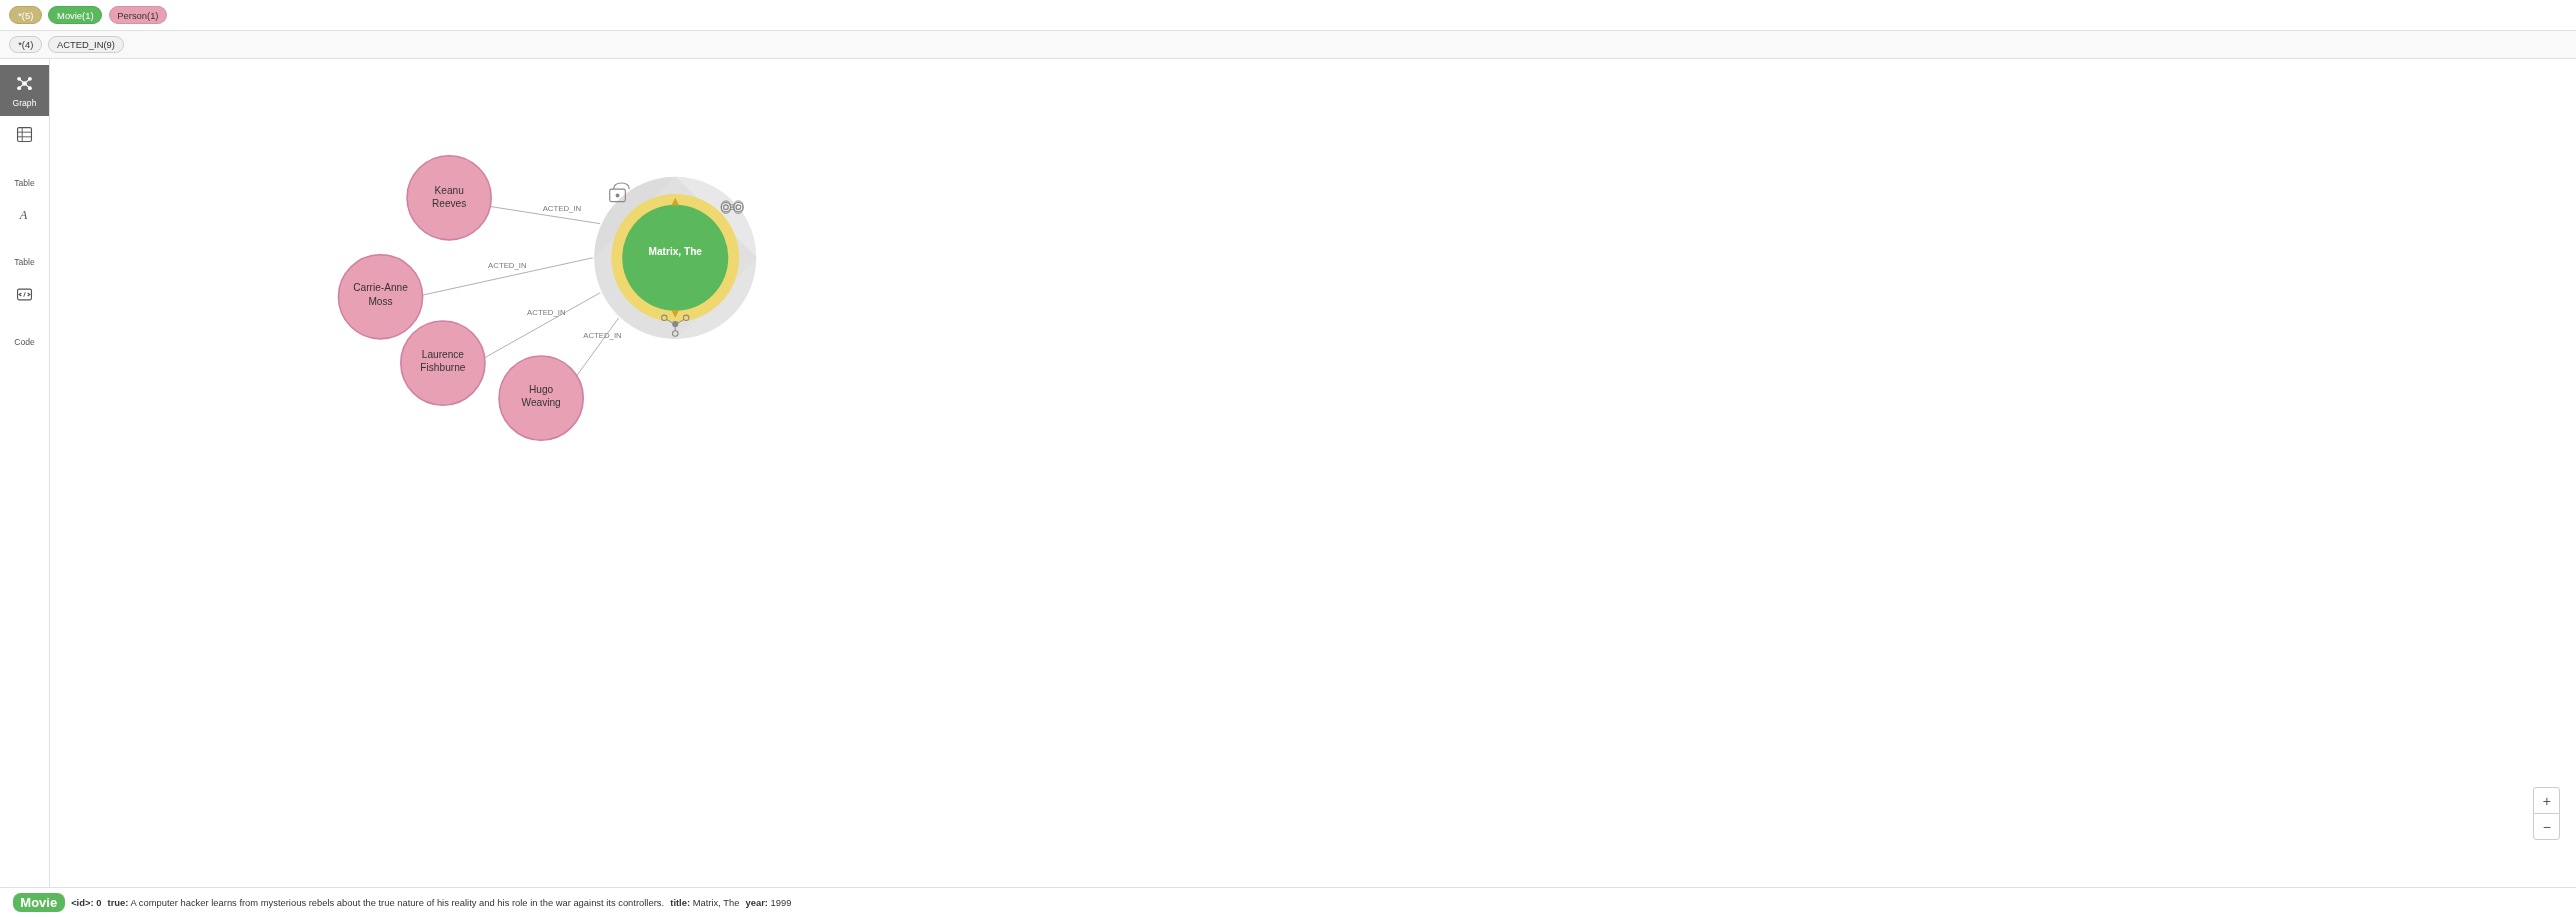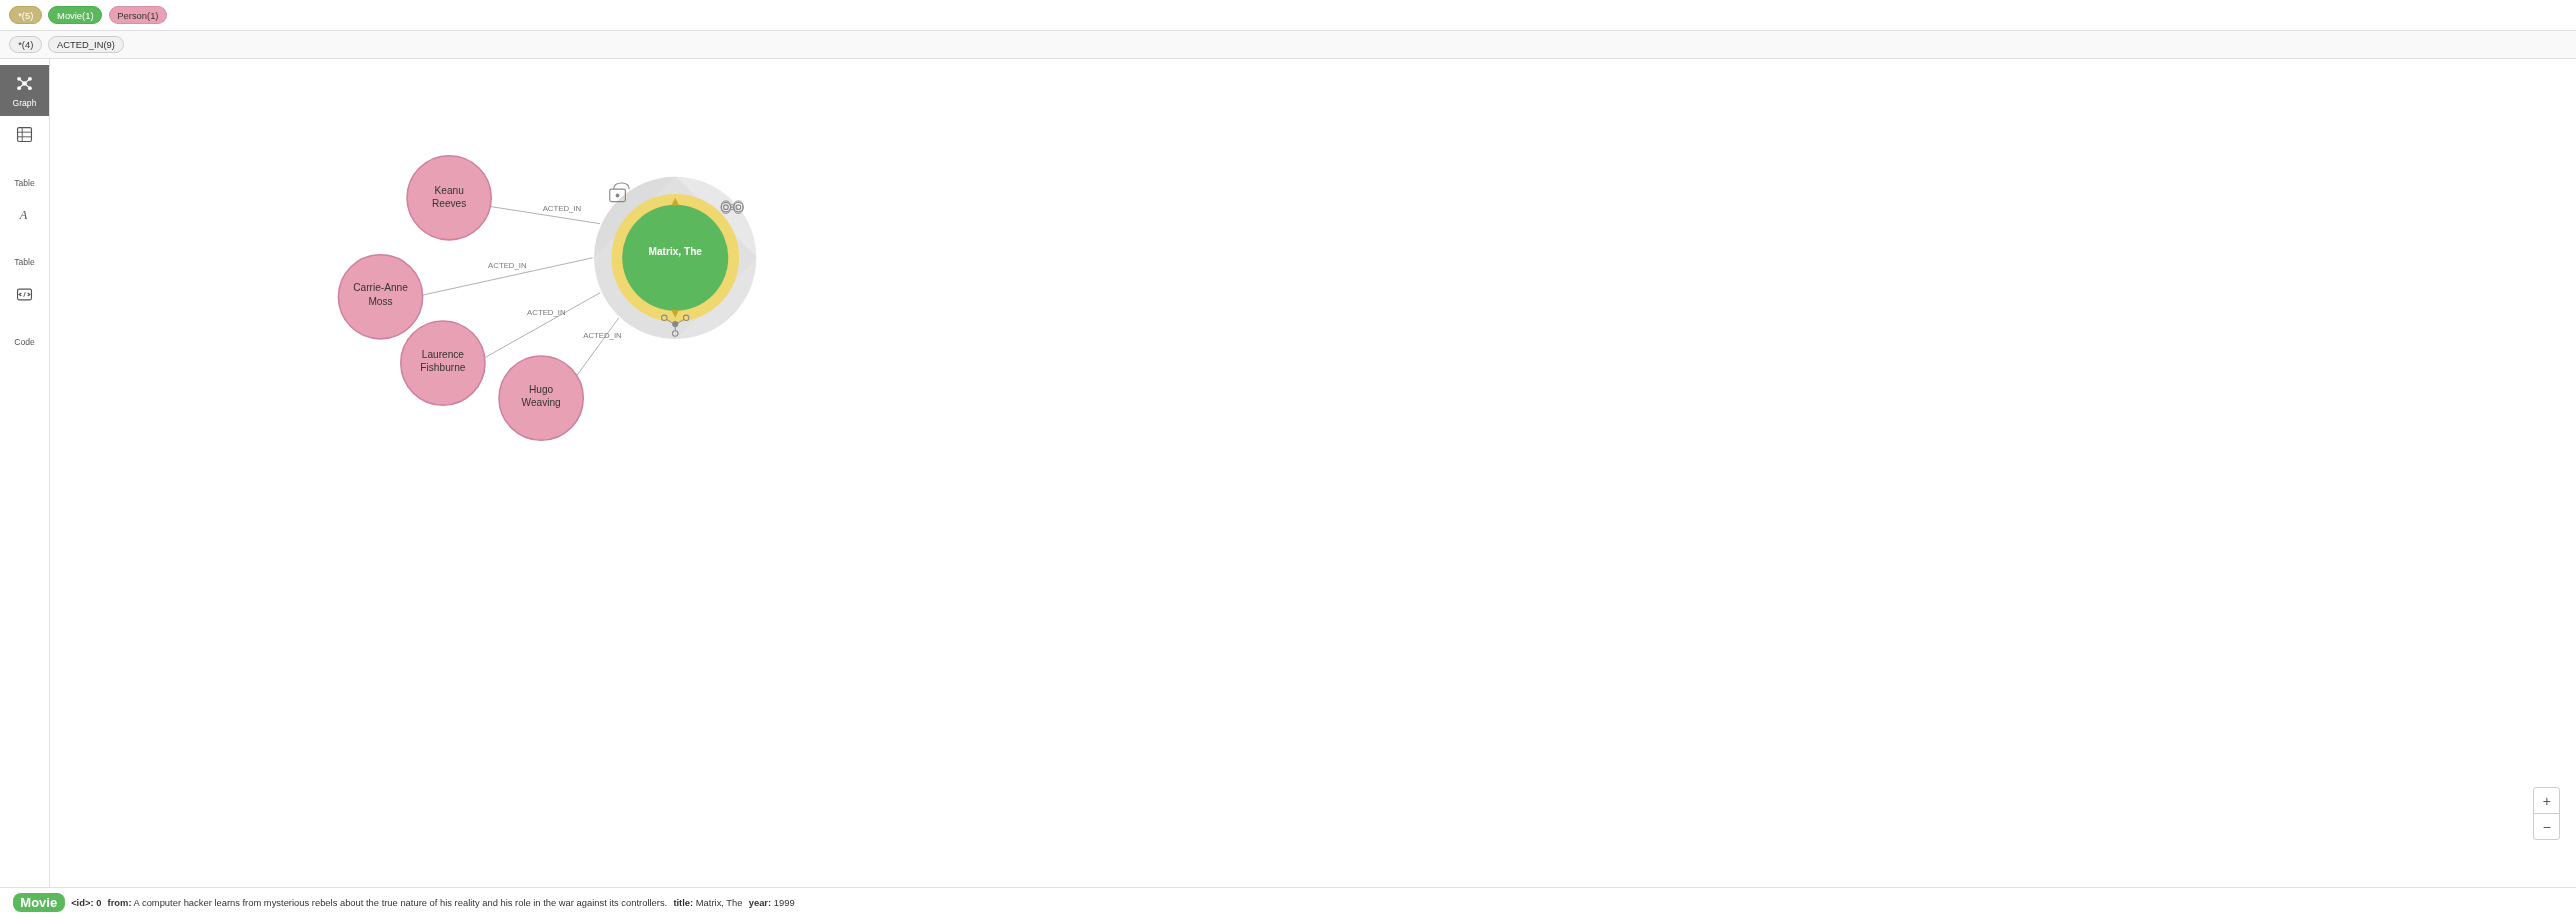--- a/index.html
+++ b/index.html
@@ -319,21 +319,21 @@
     </div>
   </div>
 </div>
 
 <div id="info-bar">
   <span class="info-movie-badge">Movie</span>
   <span class="info-text">
     <span class="info-bold">&lt;id&gt;: 0</span>
   </span>
   <span class="info-text">
-    <span class="info-bold">from:</span>
+    <span class="info-bold">true:</span>
     <span>A computer hacker learns from mysterious rebels about the true nature of his reality and his role in the war against its controllers.</span>
   </span>
   <span class="info-text">
     <span class="info-bold">title:</span>
     <span>Matrix, The</span>
   </span>
   <span class="info-text">
     <span class="info-bold">year:</span>
     <span>1999</span>
   </span>

